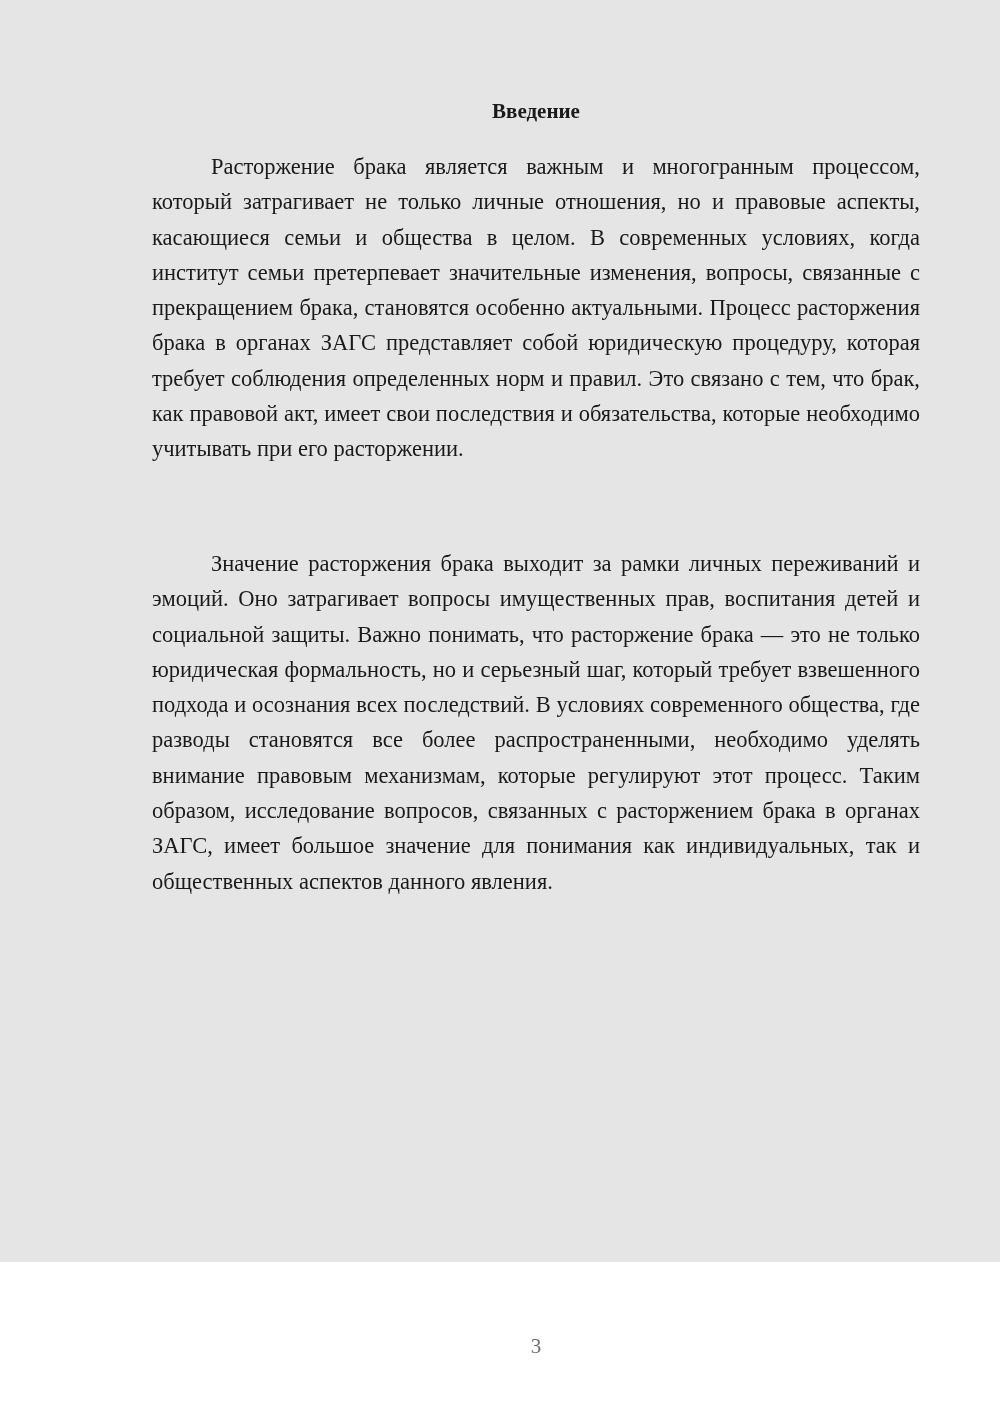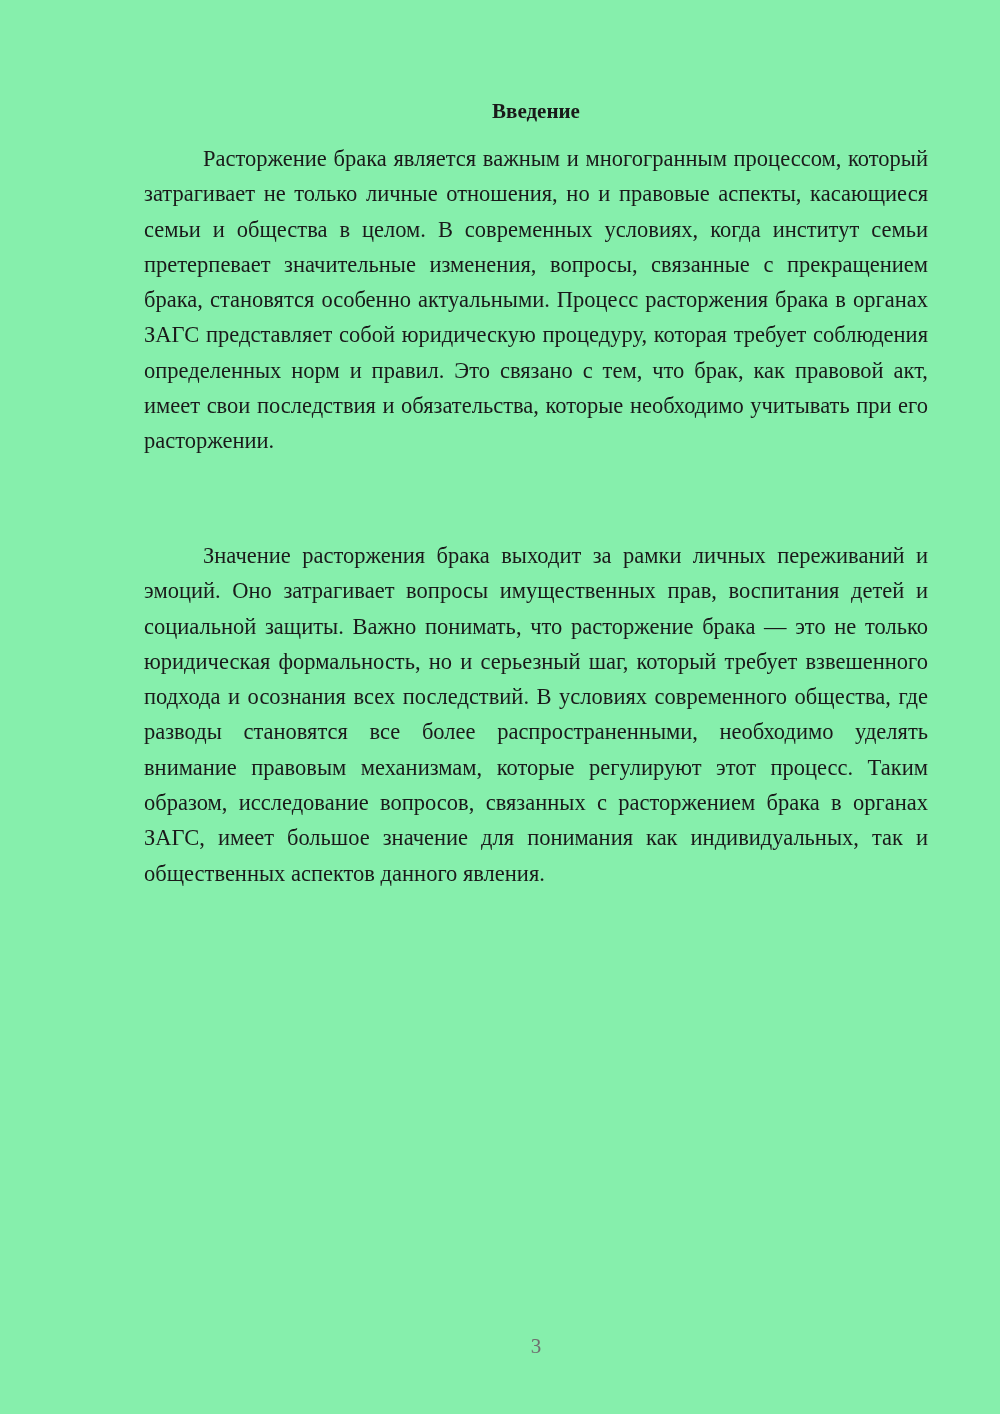--- a/index.html
+++ b/index.html
@@ -12,22 +12,22 @@
       height: 1414px;
       position: relative;
       overflow: hidden;
       font-family: "Liberation Serif", "DejaVu Serif", serif;
       color: #1a1a1a;
     }
     .page {
       position: absolute;
       left: 0; top: 0;
       width: 1000px;
-      height: 1414px;
-      background: #86efac;
+      height: 1262px;
+      background: #e5e5e5;
     }
     .heading {
       position: absolute;
       left: 0;
       width: 1072px;
       top: 97px;
       text-align: center;
       font-weight: bold;
       font-size: 21px;
       line-height: 28px;
@@ -36,21 +36,21 @@
     .body-text {
       position: absolute;
       left: 144px;
       width: 784px;
       font-size: 22.5px;
       line-height: 35.3px;
       text-align: justify;
       color: #1a1a1a;
     }
     .body-text p {
-      margin: 0;
+      margin: 8px;
       text-indent: 59px;
     }
     #para1 { top: 141px; }
     #para2 { top: 538px; }
     .page-number {
       position: absolute;
       left: 0;
       width: 1072px;
       top: 1333px;
       text-align: center;

